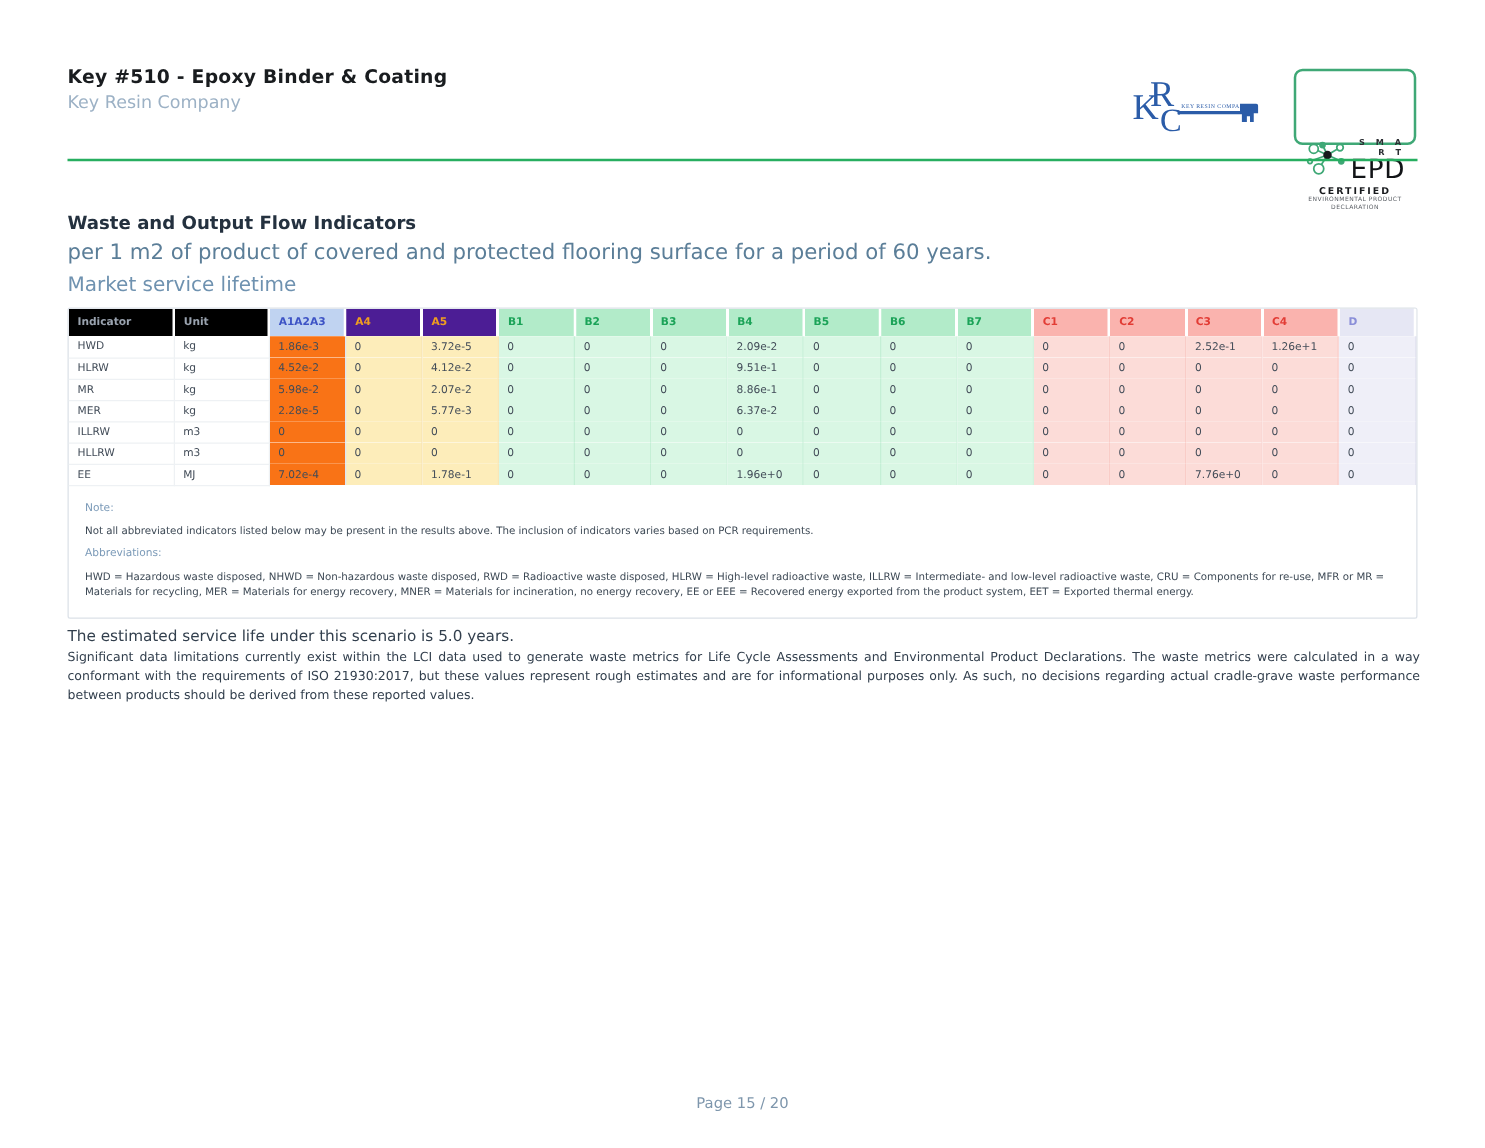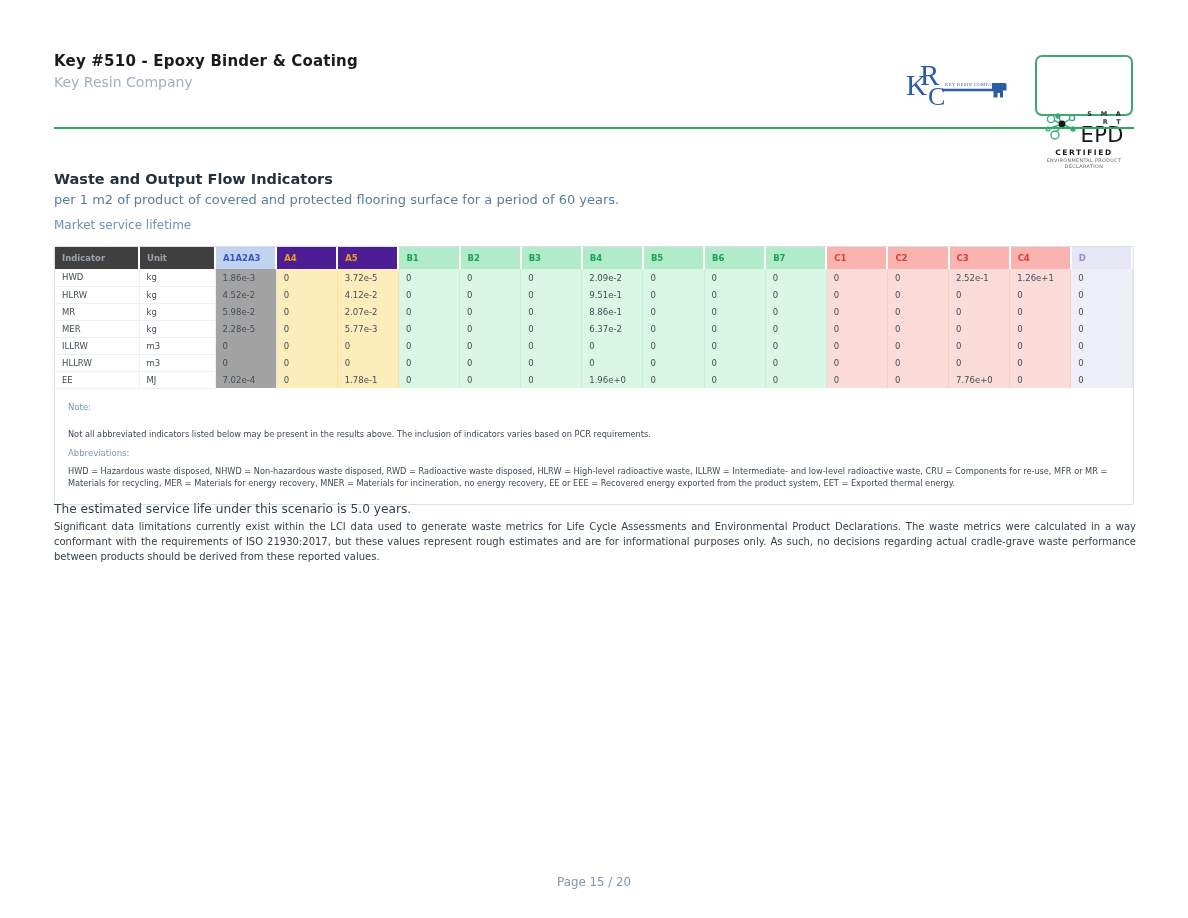--- a/index.html
+++ b/index.html
@@ -27,52 +27,52 @@
   .epd-smart { font-size:6.5px; letter-spacing:3.2px; color:#2b2f33; font-weight:bold; }
   .epd-epd { font-size:21px; font-weight:400; color:#121417; line-height:.95; letter-spacing:.5px;text-align:right; }
   .epd-certified { text-align:center; font-size:7.5px; font-weight:bold; letter-spacing:1.6px; color:#17191c; margin-top:2px; }
   .epd-small { text-align:center; font-size:4.8px; color:#5c6066; letter-spacing:.4px; line-height:1.35; margin-top:1px; }
 
   .rule { position:absolute; left:54px; top:127px; width:1080px; height:2px; background:#27ae60; }
 
   
   .section-head { position:absolute; left:54px; top:171px; }
   .section-title { font-size:14.5px; font-weight:bold; color:#24313f; }
-  .section-subtitle { font-size:13px; color:#5b7e98; margin-top:5px; }
-  .scenario-label { position:absolute; left:54px; top:218px; font-size:12px; color:#6f92b0; }
+  .section-subtitle { font-size:17px; color:#5b7e98; margin-top:5px; }
+  .scenario-label { position:absolute; left:54px; top:218px; font-size:16px; color:#6f92b0; }
 
   
   .table-wrap {
     position:absolute; left:54px; top:246px; width:1080px;
     border:1px solid #dbe1e8; border-radius:2px; background:#fff;
   }
   table.indicators { width:100%; border-collapse:collapse; table-layout:fixed; }
   table.indicators th {
     height:22px; font-size:8.5px; font-weight:bold; text-align:left;
     padding:0 0 0 7px; border-right:2px solid #ffffff; white-space:nowrap; overflow:hidden;
   }
   table.indicators td {
     height:17px; font-size:8.5px; color:#424c58; text-align:left;
     padding:0 0 0 7px; white-space:nowrap; overflow:hidden;
   }
-  .h-label { background:#404040; color:#9aa3af; }
+  .h-label { background:#000000; color:#9aa3af; }
   .h-a123  { background:#c0d3f1; color:#3d53c5; }
   .h-a45   { background:#4c1d95; color:#ef9d20; }
   .h-b     { background:#b2ebc9; color:#1ba358; }
   .h-c     { background:#fab3ae; color:#e23c35; }
   .h-d     { background:#e6e7f4; color:#8a8ed8; }
   .c-label { background:#ffffff; color:#3e4955; border-bottom:1px solid #eef1f4; border-right:1px solid #eef1f4; }
-  .c-a123  { background:#a3a3a3; border-right:1px solid #dce6f5; }
+  .c-a123  { background:#f97316; border-right:1px solid #dce6f5; }
   .c-a45   { background:#fdedba; border-right:1px solid #f8e09e; }
   .c-b     { background:#d9f7e4; border-right:1px solid #c4efd5; }
   .c-c     { background:#fcdcd8; border-right:1px solid #f9ccc7; }
   .c-d     { background:#efeff8; border-right:1px solid #e4e4f1; }
 
   .notes { padding:13px 13px 15px 13px; }
-  .note-label { font-size:8.5px; color:#7b9ab8; margin-bottom:17px; }
+  .note-label { font-size:8.5px; color:#7b9ab8; margin-bottom:7px; }
   .note-text { font-size:8.2px; color:#3d4955; margin-bottom:9px; }
   .abbr-label { font-size:8.5px; color:#7b9ab8; margin-bottom:7px; }
   .abbr-text { font-size:8.2px; color:#3d4955; line-height:1.5; }
 
   
   .para-1 { position:absolute; left:54px; top:502px; width:1082px; font-size:12.2px; color:#323f4d; }
   .para-2 { position:absolute; left:54px; top:519px; width:1082px; font-size:10px; line-height:1.52; color:#323f4d; text-align:justify; }
 
   .footer { position:absolute; left:0; top:875px; width:100%; text-align:center; font-size:11.8px; color:#7e96ac; }
 </style>

